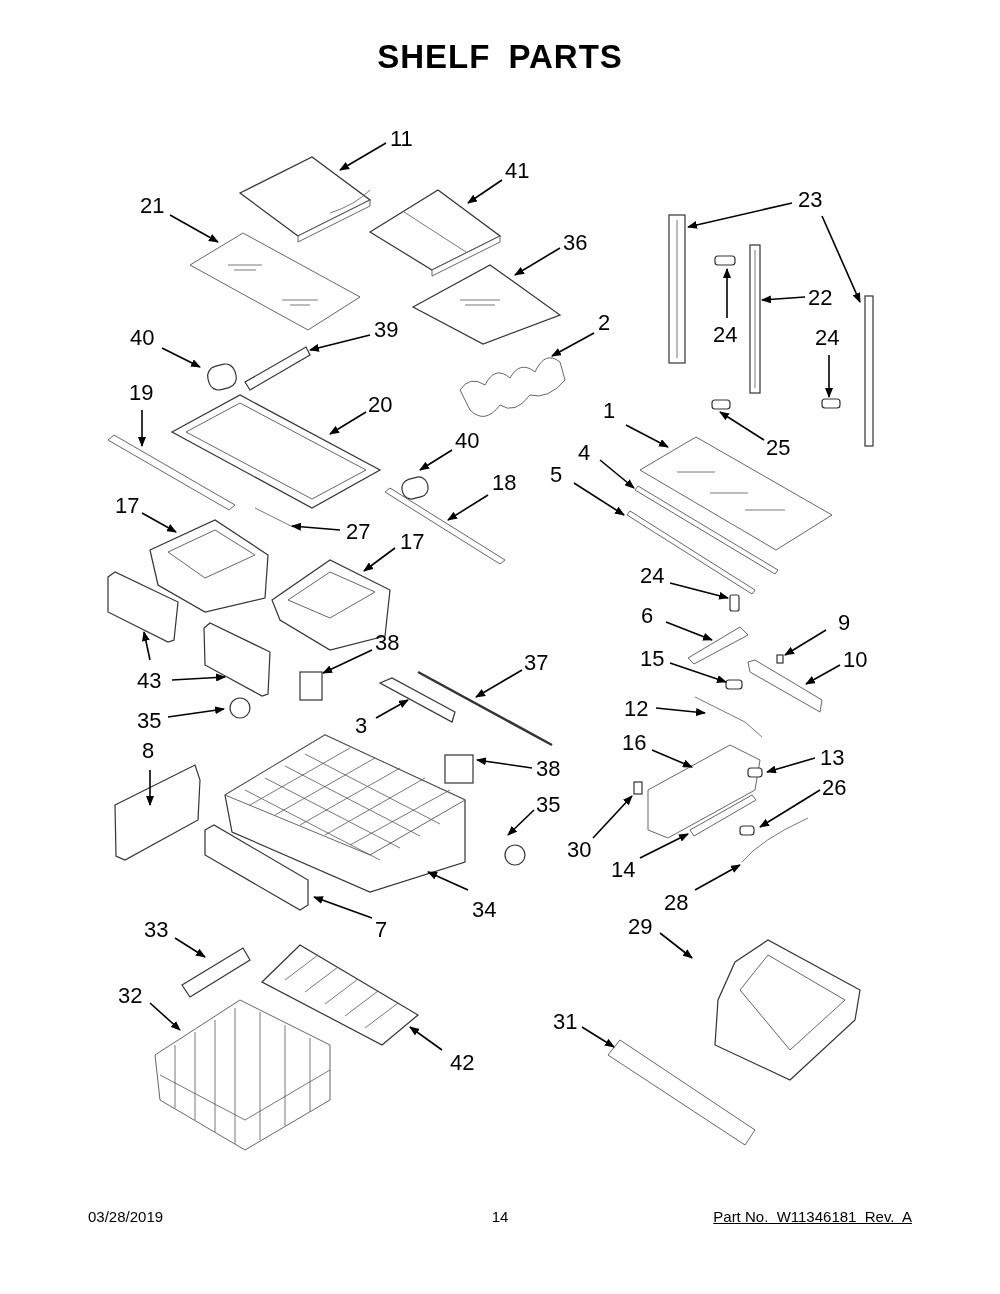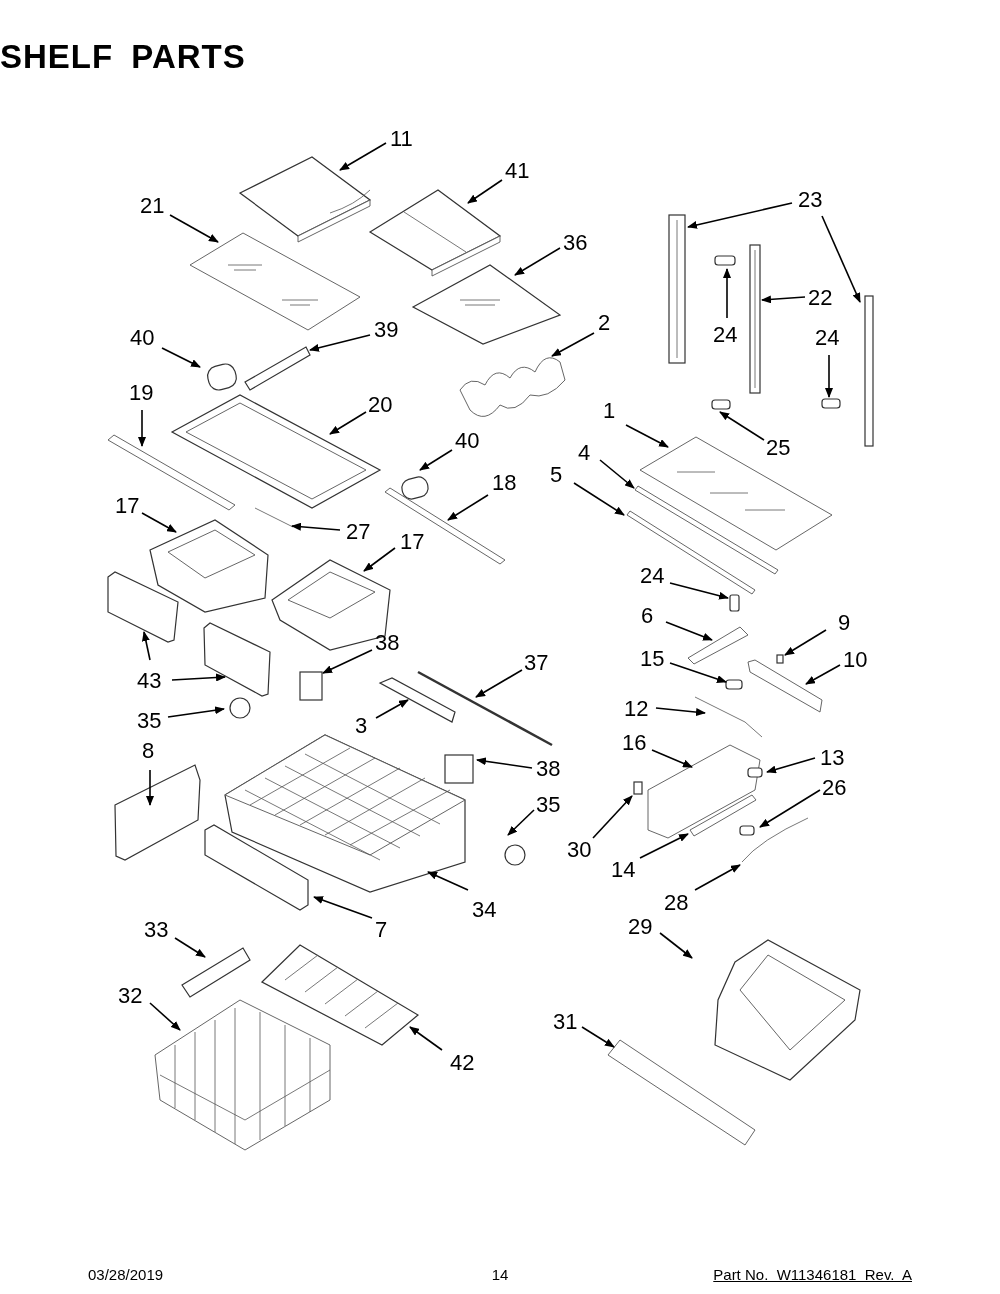--- a/index.html
+++ b/index.html
@@ -1,24 +1,24 @@
 <!DOCTYPE html>
 <html><head>
 <meta charset="utf-8">
 <style>
   html, body { margin:0; padding:0; background:#fff; }
   body { width:1000px; height:1294px; position:relative; overflow:hidden; font-family:"Liberation Sans", sans-serif; color:#000; }
-  .title { position:absolute; left:0; width:1000px; top:38px; font-weight:bold; font-size:33px; letter-spacing:1px; word-spacing:8px; }
+  .title { position:absolute; left:0; width:1000px; top:38px; text-align:center; font-weight:bold; font-size:33px; letter-spacing:1px; word-spacing:8px; }
   svg.diagram { position:absolute; left:0; top:0; width:1000px; height:1294px; }
   .callout { font-family:"Liberation Sans", sans-serif; font-size:22px; fill:#000; }
   .part { fill:#fff; stroke:#333; stroke-width:1.2; }
   .part-light { fill:#fff; stroke:#555; stroke-width:0.9; }
   .thin { fill:none; stroke:#555; stroke-width:0.8; }
   .arrow { stroke:#000; stroke-width:1.6; fill:none; }
-  .footer { position:absolute; top:1266px; font-size:15px; }
+  .footer { position:absolute; top:1208px; font-size:15px; }
   .f-left { left:88px; }
   .f-center { left:0; width:1000px; text-align:center; }
   .f-right { right:88px; }
 </style>
 </head>
 <body>
 
 <div class="title">SHELF PARTS</div>
 
 <svg class="diagram" viewBox="0 0 1000 1294">

